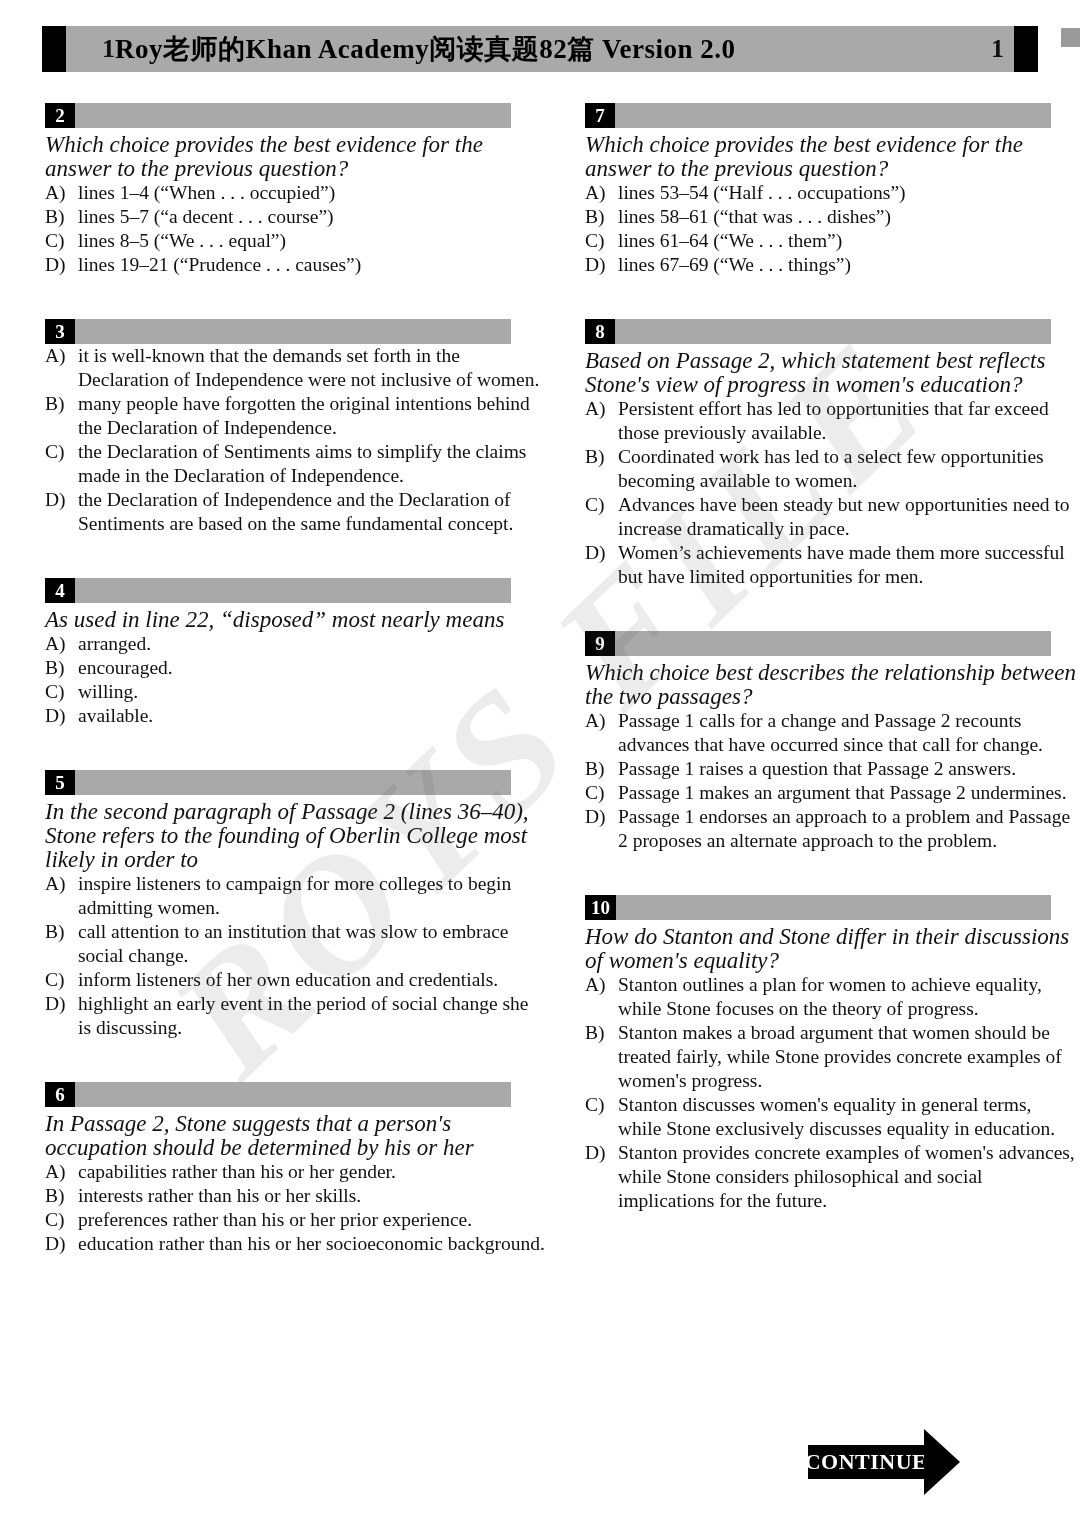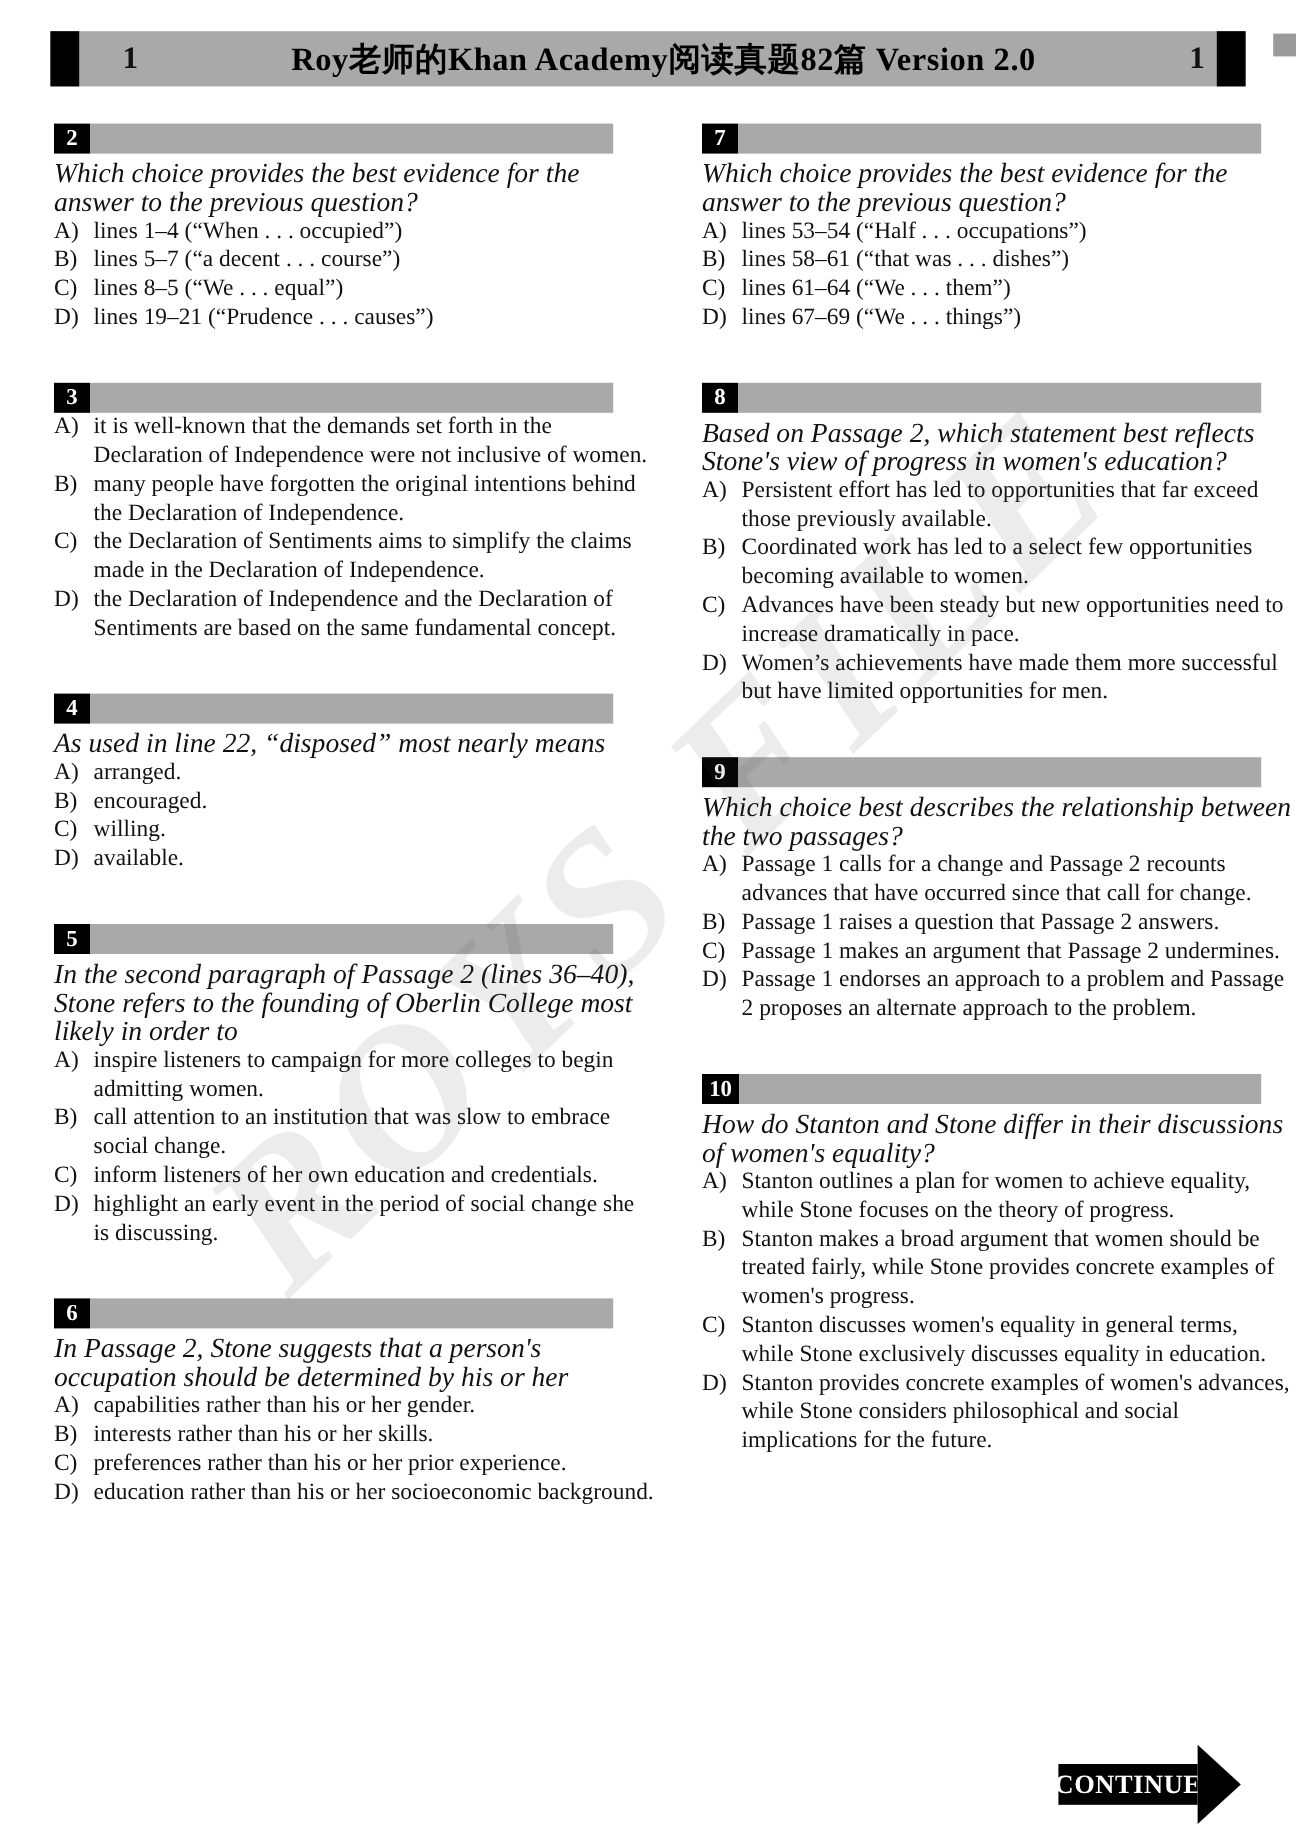--- a/index.html
+++ b/index.html
@@ -13,21 +13,21 @@
   
   .header-bar {
     position:absolute; left:42px; top:26px; width:996px; height:46px;
     background:var(--bar,#a9a9a9); display:flex; align-items:center;
   }
   .header-endcap { width:24px; height:46px; background:#000; flex:0 0 auto; }
   .header-num { font-size:26px; font-weight:bold; color:#111; }
   .header-num.left { margin-left:36px; }
   .header-num.right { margin-right:10px; }
   .header-title {
-    flex:1; text-align:center; font-size:27px; font-weight:bold; color:#000;
+    flex:1; font-size:27px; font-weight:bold; color:#000;
     letter-spacing:0.5px; white-space:nowrap;
   }
   .corner-chip {
     position:absolute; left:1061px; top:28px; width:19px; height:19px;
     background:#9a9a9a;
   }
 
   
   .watermark {
     position:absolute; left:70px; top:620px; width:940px; text-align:center;
@@ -54,21 +54,21 @@
   .stem { margin-top:5px; font-size:23px; line-height:24px;font-style:italic; }
   .option { display:flex; font-size:19.5px; line-height:24px; }
   .olabel { width:33px; flex:0 0 auto; }
   .otext { flex:1;font-family:Liberation Serif, serif; }
 
   
   .page-number {
     position:absolute; left:0; top:1458px; width:1050px; text-align:center;
     font-size:23px; font-weight:bold;
   }
-  .continue { position:absolute; left:882px; top:1445px; z-index:4;margin-top:25px; }
+  .continue { position:absolute; left:808px; top:1445px; z-index:4; }
   .continue-rect {
     width:116px; height:34px; background:#000; color:#fff;
     display:flex; align-items:center; justify-content:center;
     font-size:22px; font-weight:bold; letter-spacing:0.5px;
   }
   .continue-head {
     position:absolute; left:116px; top:-16px; width:0; height:0;
     border-left:36px solid #000;
     border-top:33px solid transparent;
     border-bottom:33px solid transparent;

